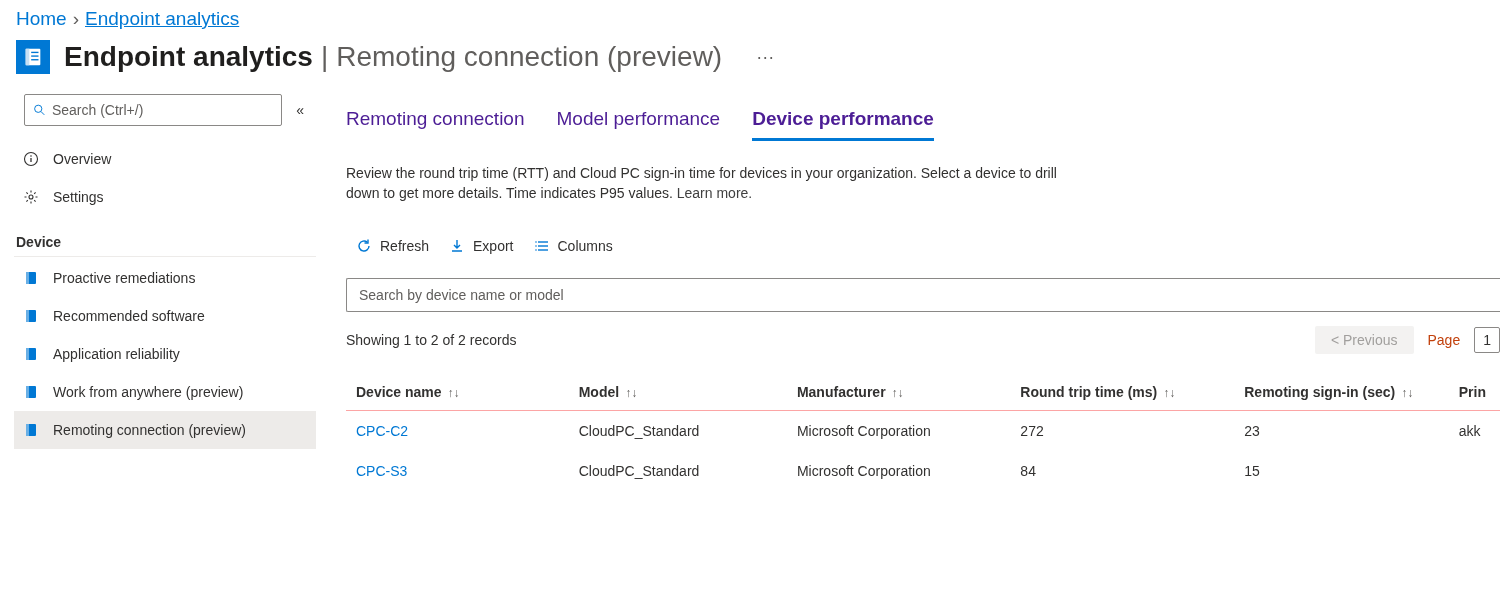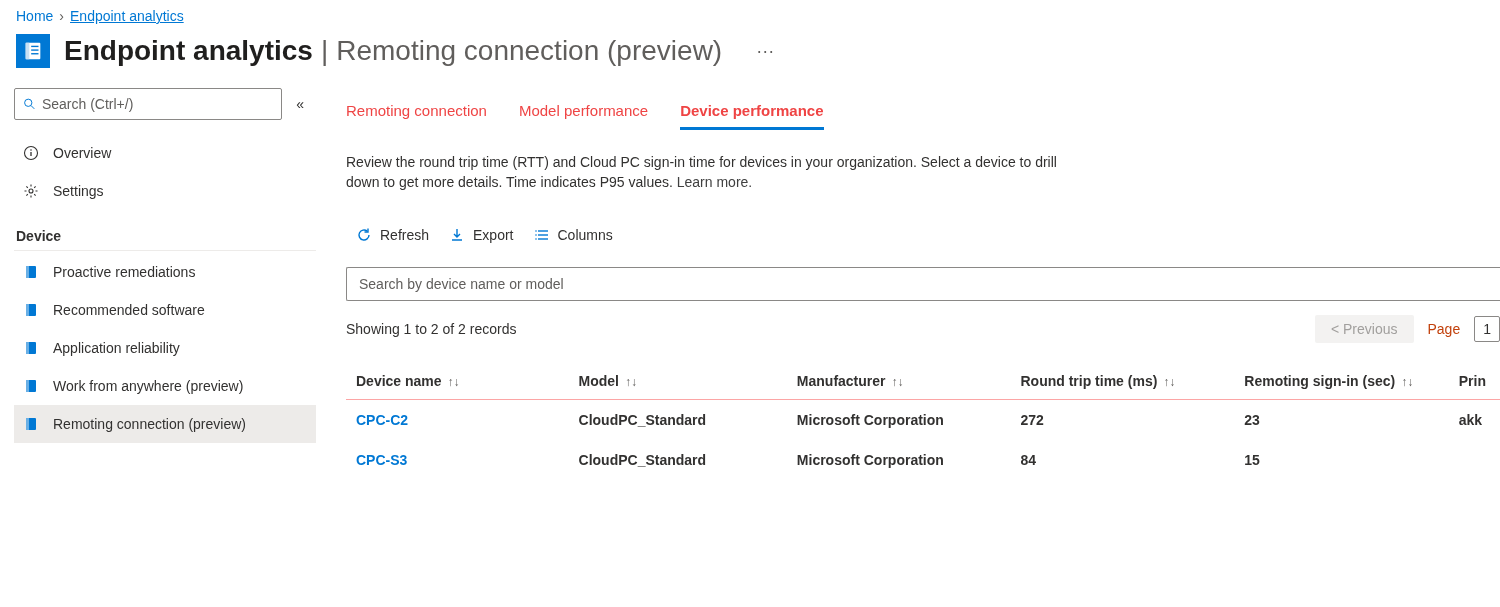--- a/index.html
+++ b/index.html
@@ -10,21 +10,21 @@
     background: #fff;
     width: 1500px;
     height: 607px;
     overflow: hidden;
   }
   a { text-decoration: none; }
 
   
   .breadcrumb {
     padding: 8px 16px 4px 16px;
-    font-size: 14px;
+    font-size: 19px;
     display: flex;
     align-items: center;
     gap: 6px;
   }
   .breadcrumb a { color: #0078d4; }
   .breadcrumb a.current { text-decoration: underline; }
   .breadcrumb .sep { color: #605e5c; }
 
   
   .page-header {
@@ -65,21 +65,21 @@
     flex-shrink: 0;
     padding: 0 0 0 14px;
   }
   .main {
     flex: 1;
     padding: 0 0 0 30px;
     overflow: hidden;
   }
 
   
-  .search-row { display: flex; align-items: center; gap: 10px; margin-bottom: 14px; padding-right: 8px;}
+  .search-row { display: flex; align-items: center; gap: 10px; margin-bottom: 14px; padding-right: 8px; margin-left: 10px;}
   .search-box {
     flex: 1;
     border: 1px solid #8a8886;
     height: 32px;
     display: flex; align-items: center;
     padding: 0 8px;
     border-radius: 2px;
     background: #fff;
   }
   .search-box svg { width: 14px; height: 14px; color: #0078d4; margin-right: 6px; }
@@ -119,22 +119,22 @@
 
   
   .tabs {
     display: flex;
     gap: 32px;
     border-bottom: 0;
     margin-bottom: 22px;
     margin-top: 8px;
   }
   .tab {
-    font-size: 15px;
-    color: #ef4444;
+    font-size: 19px;
+    color: #4c1d95;
     padding: 6px 0 8px 0;
     cursor: pointer;
     border-bottom: 3px solid transparent;
   }
   .tab.active {
     font-weight: 600;
     border-bottom-color: #0078d4;
   }
 
   .desc {
@@ -212,21 +212,20 @@
     text-align: left;
     font-weight: 600;
     padding: 10px 14px 10px 10px;
     border-bottom: 1px solid #fca5a5;
     white-space: nowrap;
   }
   th .sort { color: #605e5c; font-size: 12px; margin-left: 6px; }
   td {
     padding: 12px 14px 12px 10px;
     white-space: nowrap;
-    font-weight: bold;
   }
   td a { color: #0078d4; }
 
   .col-device { width: 225px; }
   .col-model { width: 220px; }
   .col-manu { width: 225px; }
   .col-rtt { width: 225px; }
   .col-sign { width: 215px; }
 </style>
 </head>

